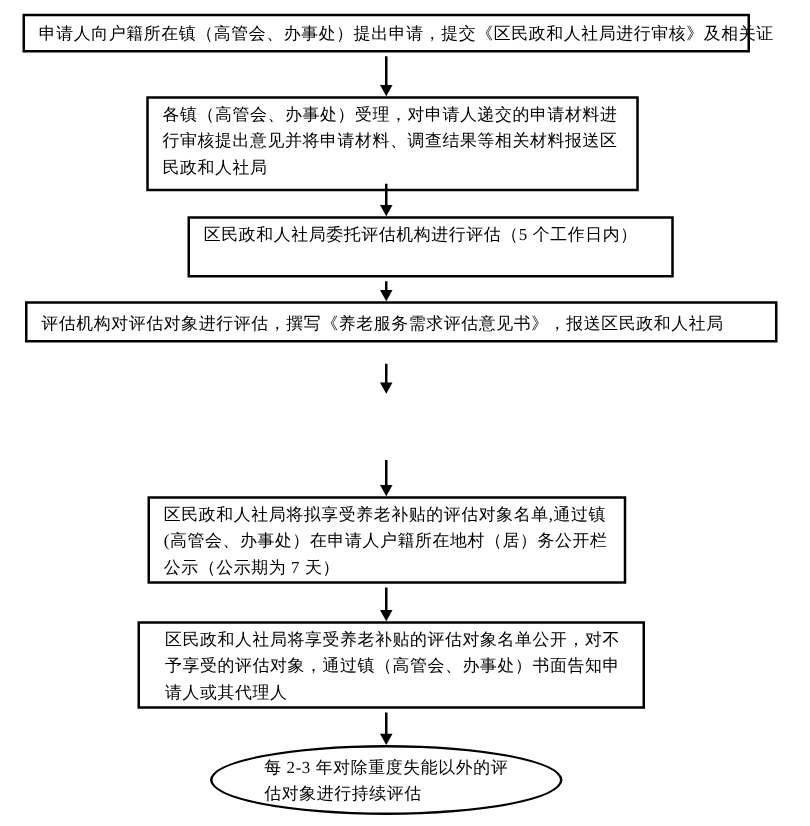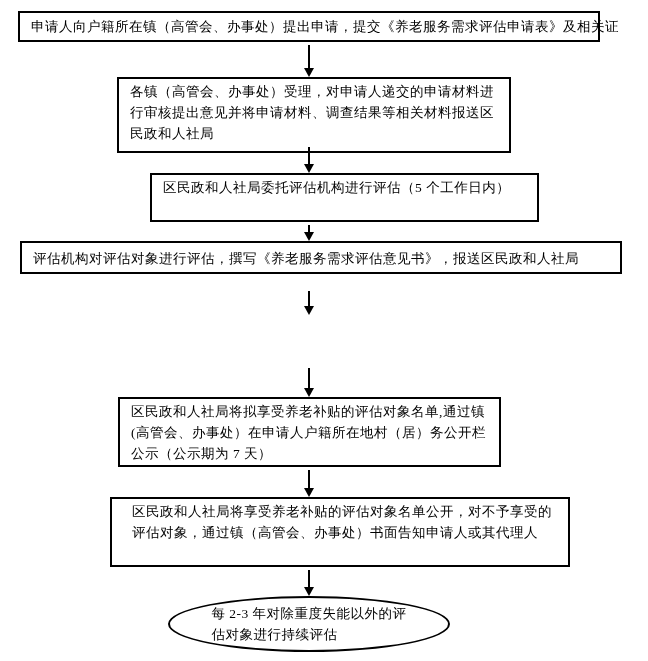--- a/index.html
+++ b/index.html
@@ -58,21 +58,21 @@
     border-left: 5px solid transparent;
     border-right: 5px solid transparent;
     border-top: 9px solid #000000;
   }
 </style>
 </head>
 <body>
 
 <div class="canvas">
 
-  <div class="node single" style="left:18px; top:11px; width:582px; height:31px;">申请人向户籍所在镇（高管会、办事处）提出申请，提交《养老服务需求评估申请表》及相关证</div>
+  <div class="node single" style="left:18px; top:11px; width:582px; height:31px;">申请人向户籍所在镇（高管会、办事处）提出申请，提交《区民政和人社局进行审核》及相关证</div>
 
   <div class="arrow" style="left:308px; top:45px; height:24px;"></div>
 
   <div class="node rect" style="left:117px; top:77px; width:394px; height:76px;">各镇（高管会、办事处）受理，对申请人递交的申请材料进行审核提出意见并将申请材料、调查结果等相关材料报送区民政和人社局</div>
 
   <div class="arrow" style="left:308px; top:147px; height:18px;"></div>
 
   <div class="node rect" style="left:150px; top:173px; width:389px; height:49px;">区民政和人社局委托评估机构进行评估（5 个工作日内）</div>
 
   <div class="arrow" style="left:308px; top:225px; height:8px;"></div>
@@ -81,21 +81,21 @@
 
   <div class="arrow" style="left:308px; top:291px; height:16px;"></div>
 
 
   <div class="arrow" style="left:308px; top:368px; height:21px;"></div>
 
   <div class="node rect" style="left:118px; top:397px; width:383px; height:70px;">区民政和人社局将拟享受养老补贴的评估对象名单,通过镇(高管会、办事处）在申请人户籍所在地村（居）务公开栏公示（公示期为 7 天）</div>
 
   <div class="arrow" style="left:308px; top:470px; height:19px;"></div>
 
-  <div class="node rect" style="left:110px; top:497px; width:460px; height:70px;padding-left:20px;">区民政和人社局将享受养老补贴的评估对象名单公开，对不予享受的评估对象，通过镇（高管会、办事处）书面告知申请人或其代理人</div>
+  <div class="node rect" style="left:110px; top:497px; width:406px; height:70px;padding-left:20px;">区民政和人社局将享受养老补贴的评估对象名单公开，对不予享受的评估对象，通过镇（高管会、办事处）书面告知申请人或其代理人</div>
 
   <div class="arrow" style="left:308px; top:570px; height:18px;"></div>
 
   <div class="node ellipse" style="left:168px; top:596px; width:282px; height:56px;">
     <div class="ellipse-text">每 2-3 年对除重度失能以外的评
 估对象进行持续评估</div>
   </div>
 
 </div>
 

